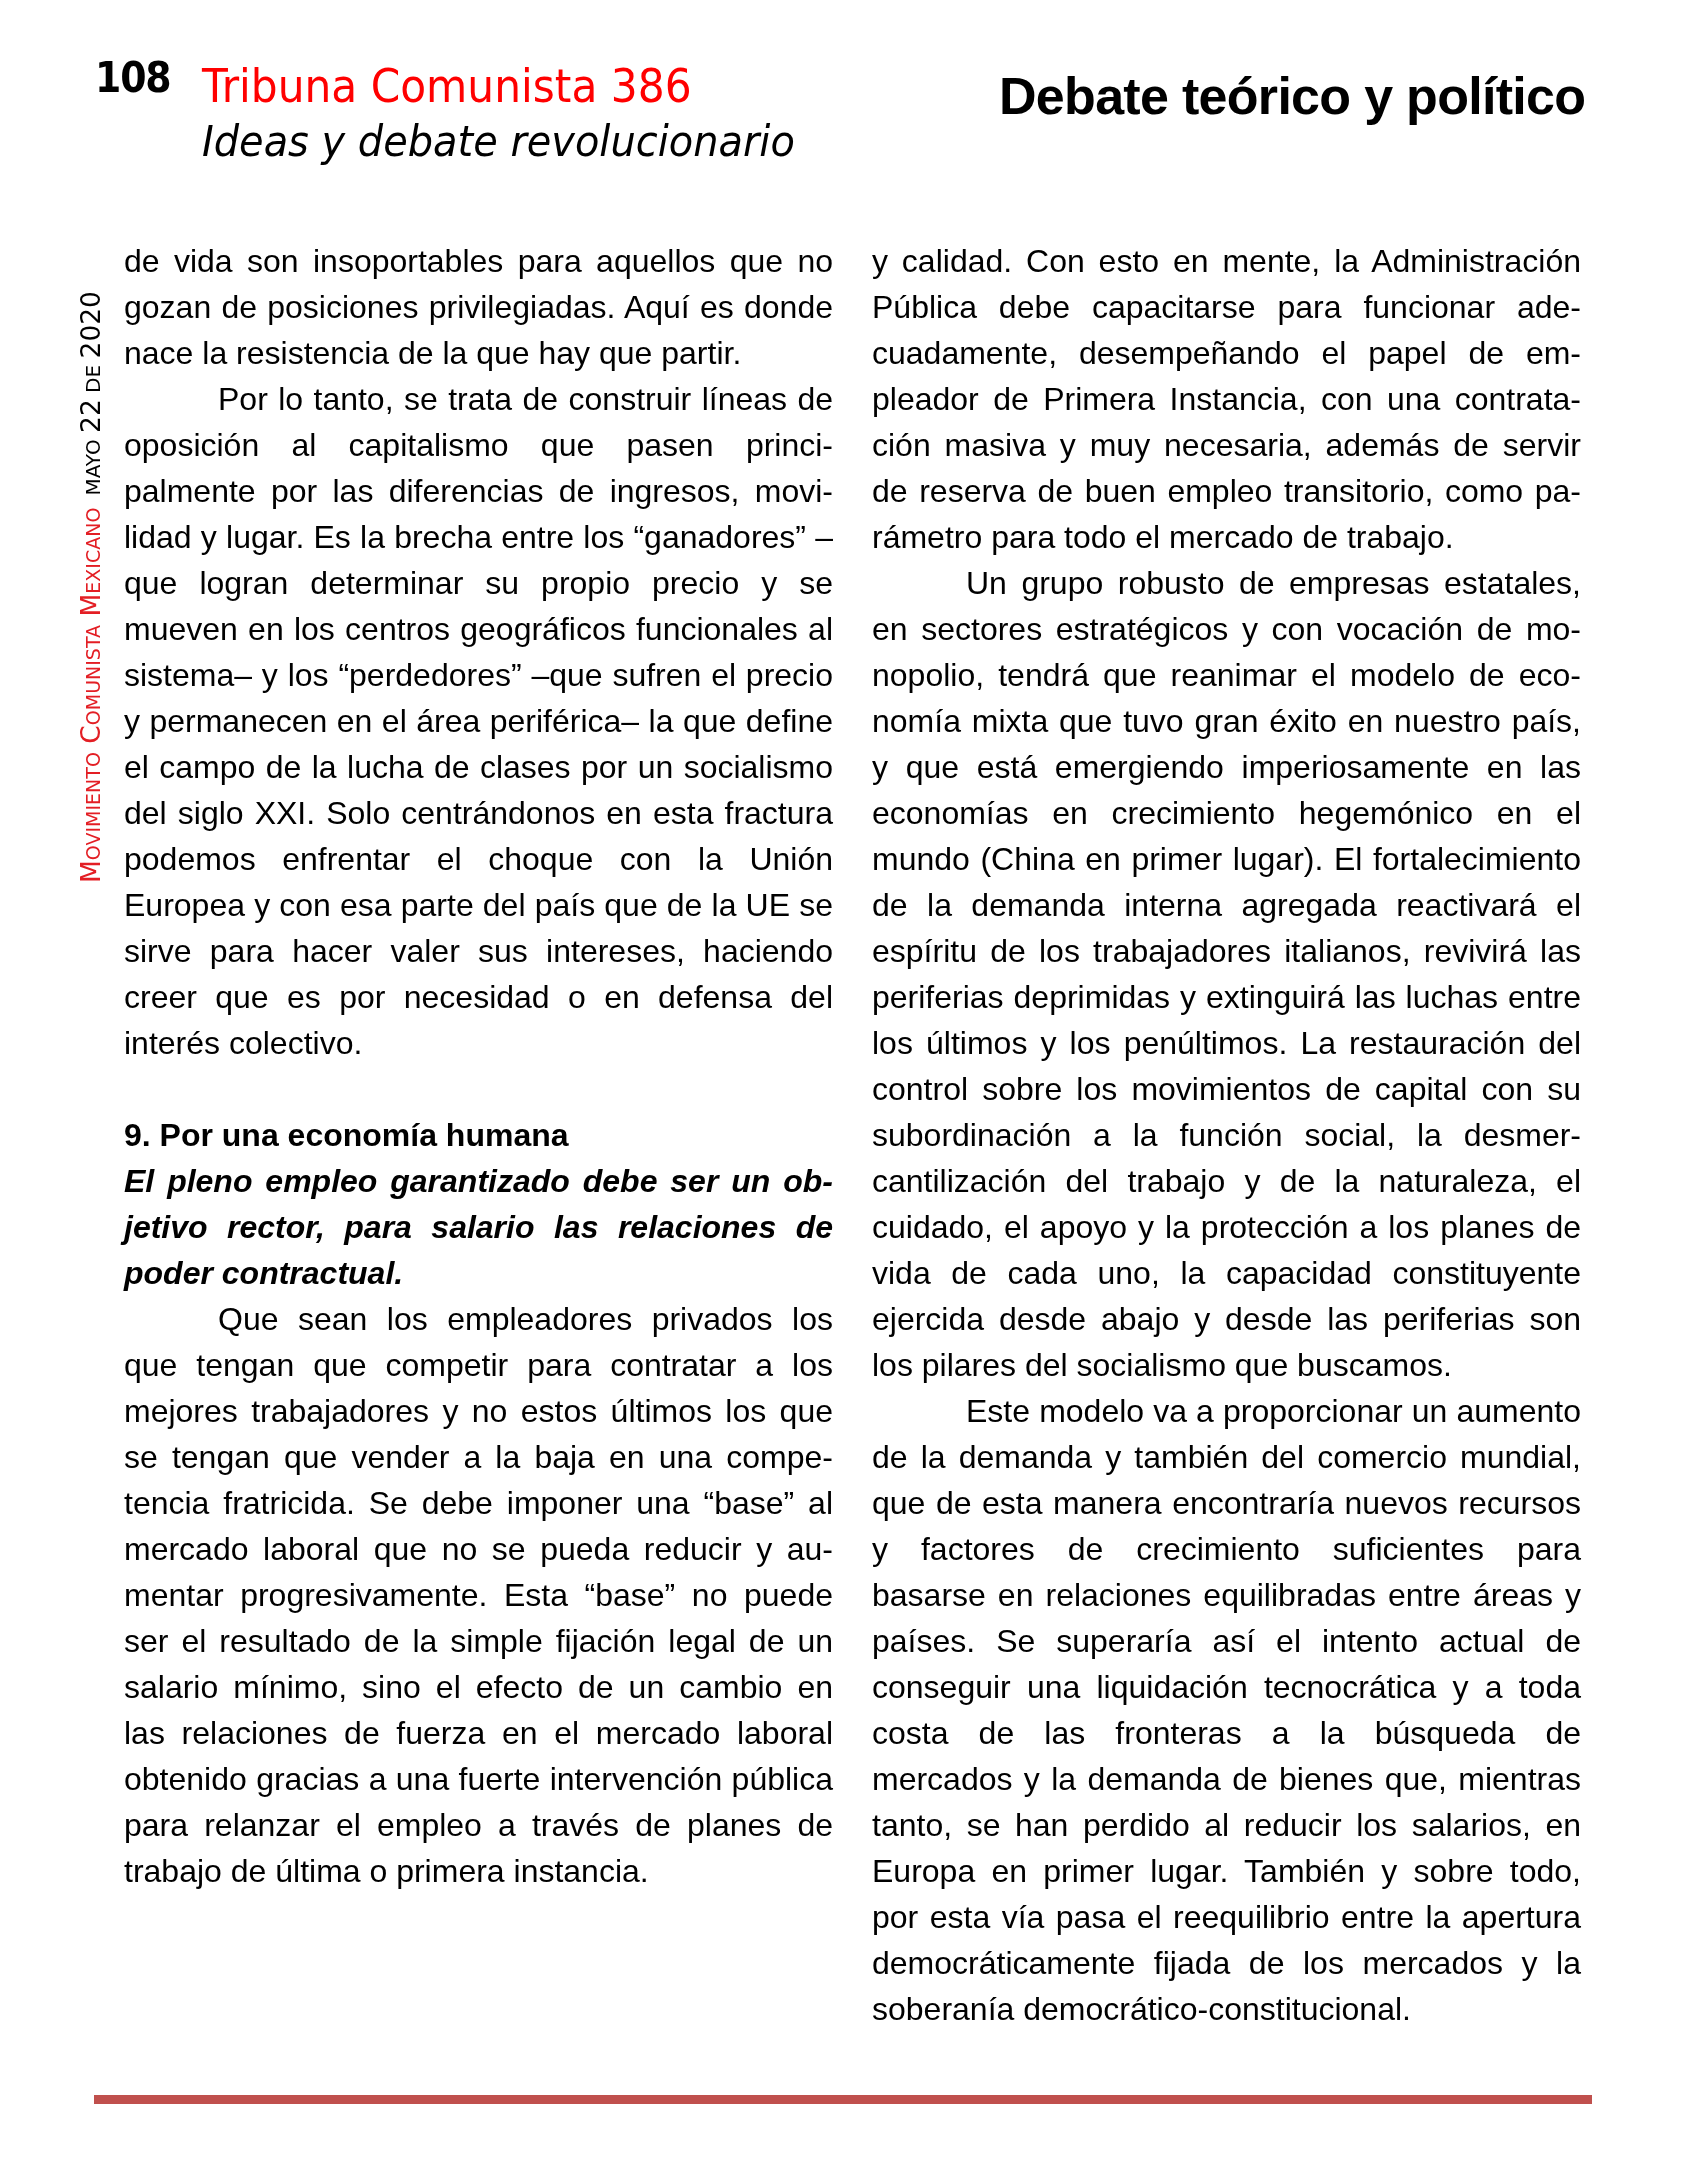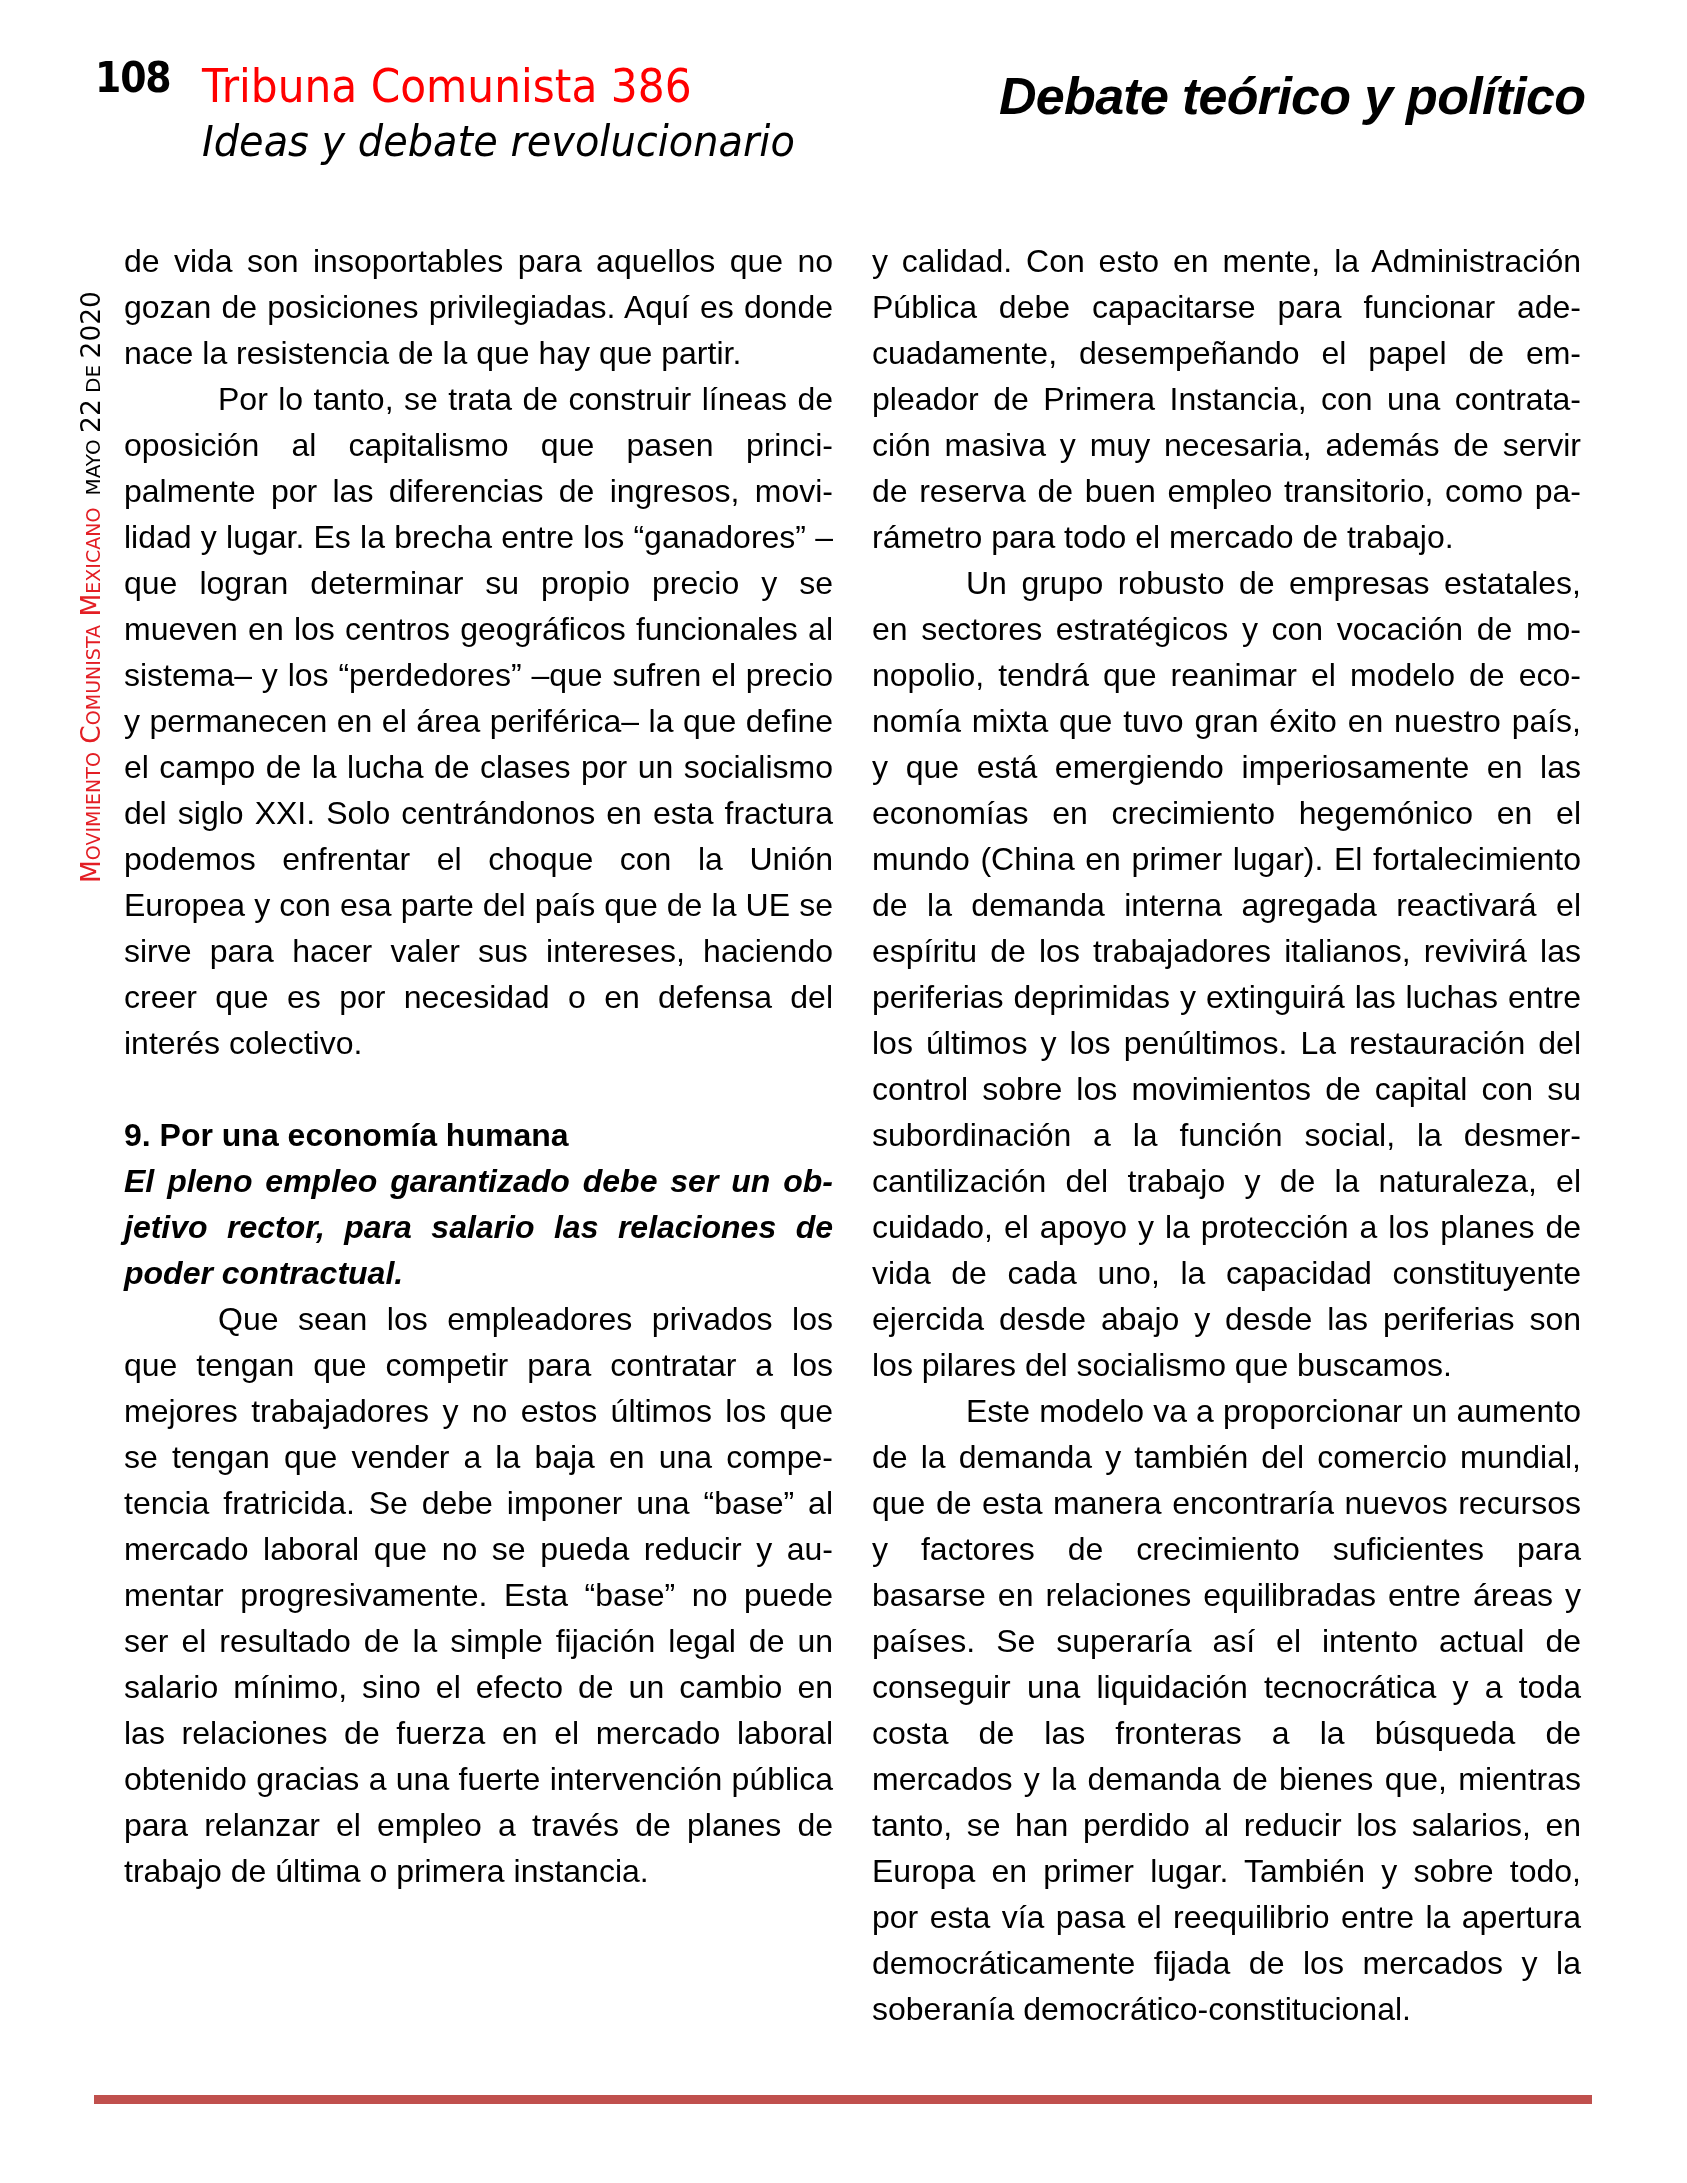--- a/index.html
+++ b/index.html
@@ -17,21 +17,21 @@
     transform: scaleX(0.92); transform-origin: left top; white-space: nowrap;
   }
   .masthead-tagline {
     position: absolute; left: 202px; top: 121px;
     font-family: "DejaVu Sans", sans-serif; font-style: italic;
     font-size: 42px; line-height: 1;
     transform: scaleX(0.95); transform-origin: left top; white-space: nowrap;
   }
   .section-title {
     position: absolute; left: 999px; top: 70px;
-    font-family: "Liberation Sans", sans-serif; font-weight: bold; font-style: italic;
+    font-family: "Liberation Sans", sans-serif; font-weight: bold; 
     font-size: 52px; line-height: 1; white-space: nowrap; letter-spacing: -0.7px;
   }
   .side-label {
     position: absolute; left: 78px; top: 883px;
     transform: rotate(-90deg); transform-origin: left top;
     white-space: nowrap; font-family: "DejaVu Sans", sans-serif;
     font-size: 22.5px; line-height: 1; letter-spacing: 0px;
   }
   .side-label .org { color: #e31e24; font-variant: small-caps; font-size: 26.5px; }
   .side-label .date { color: #000; margin-left: 12px; font-size: 20px; }

